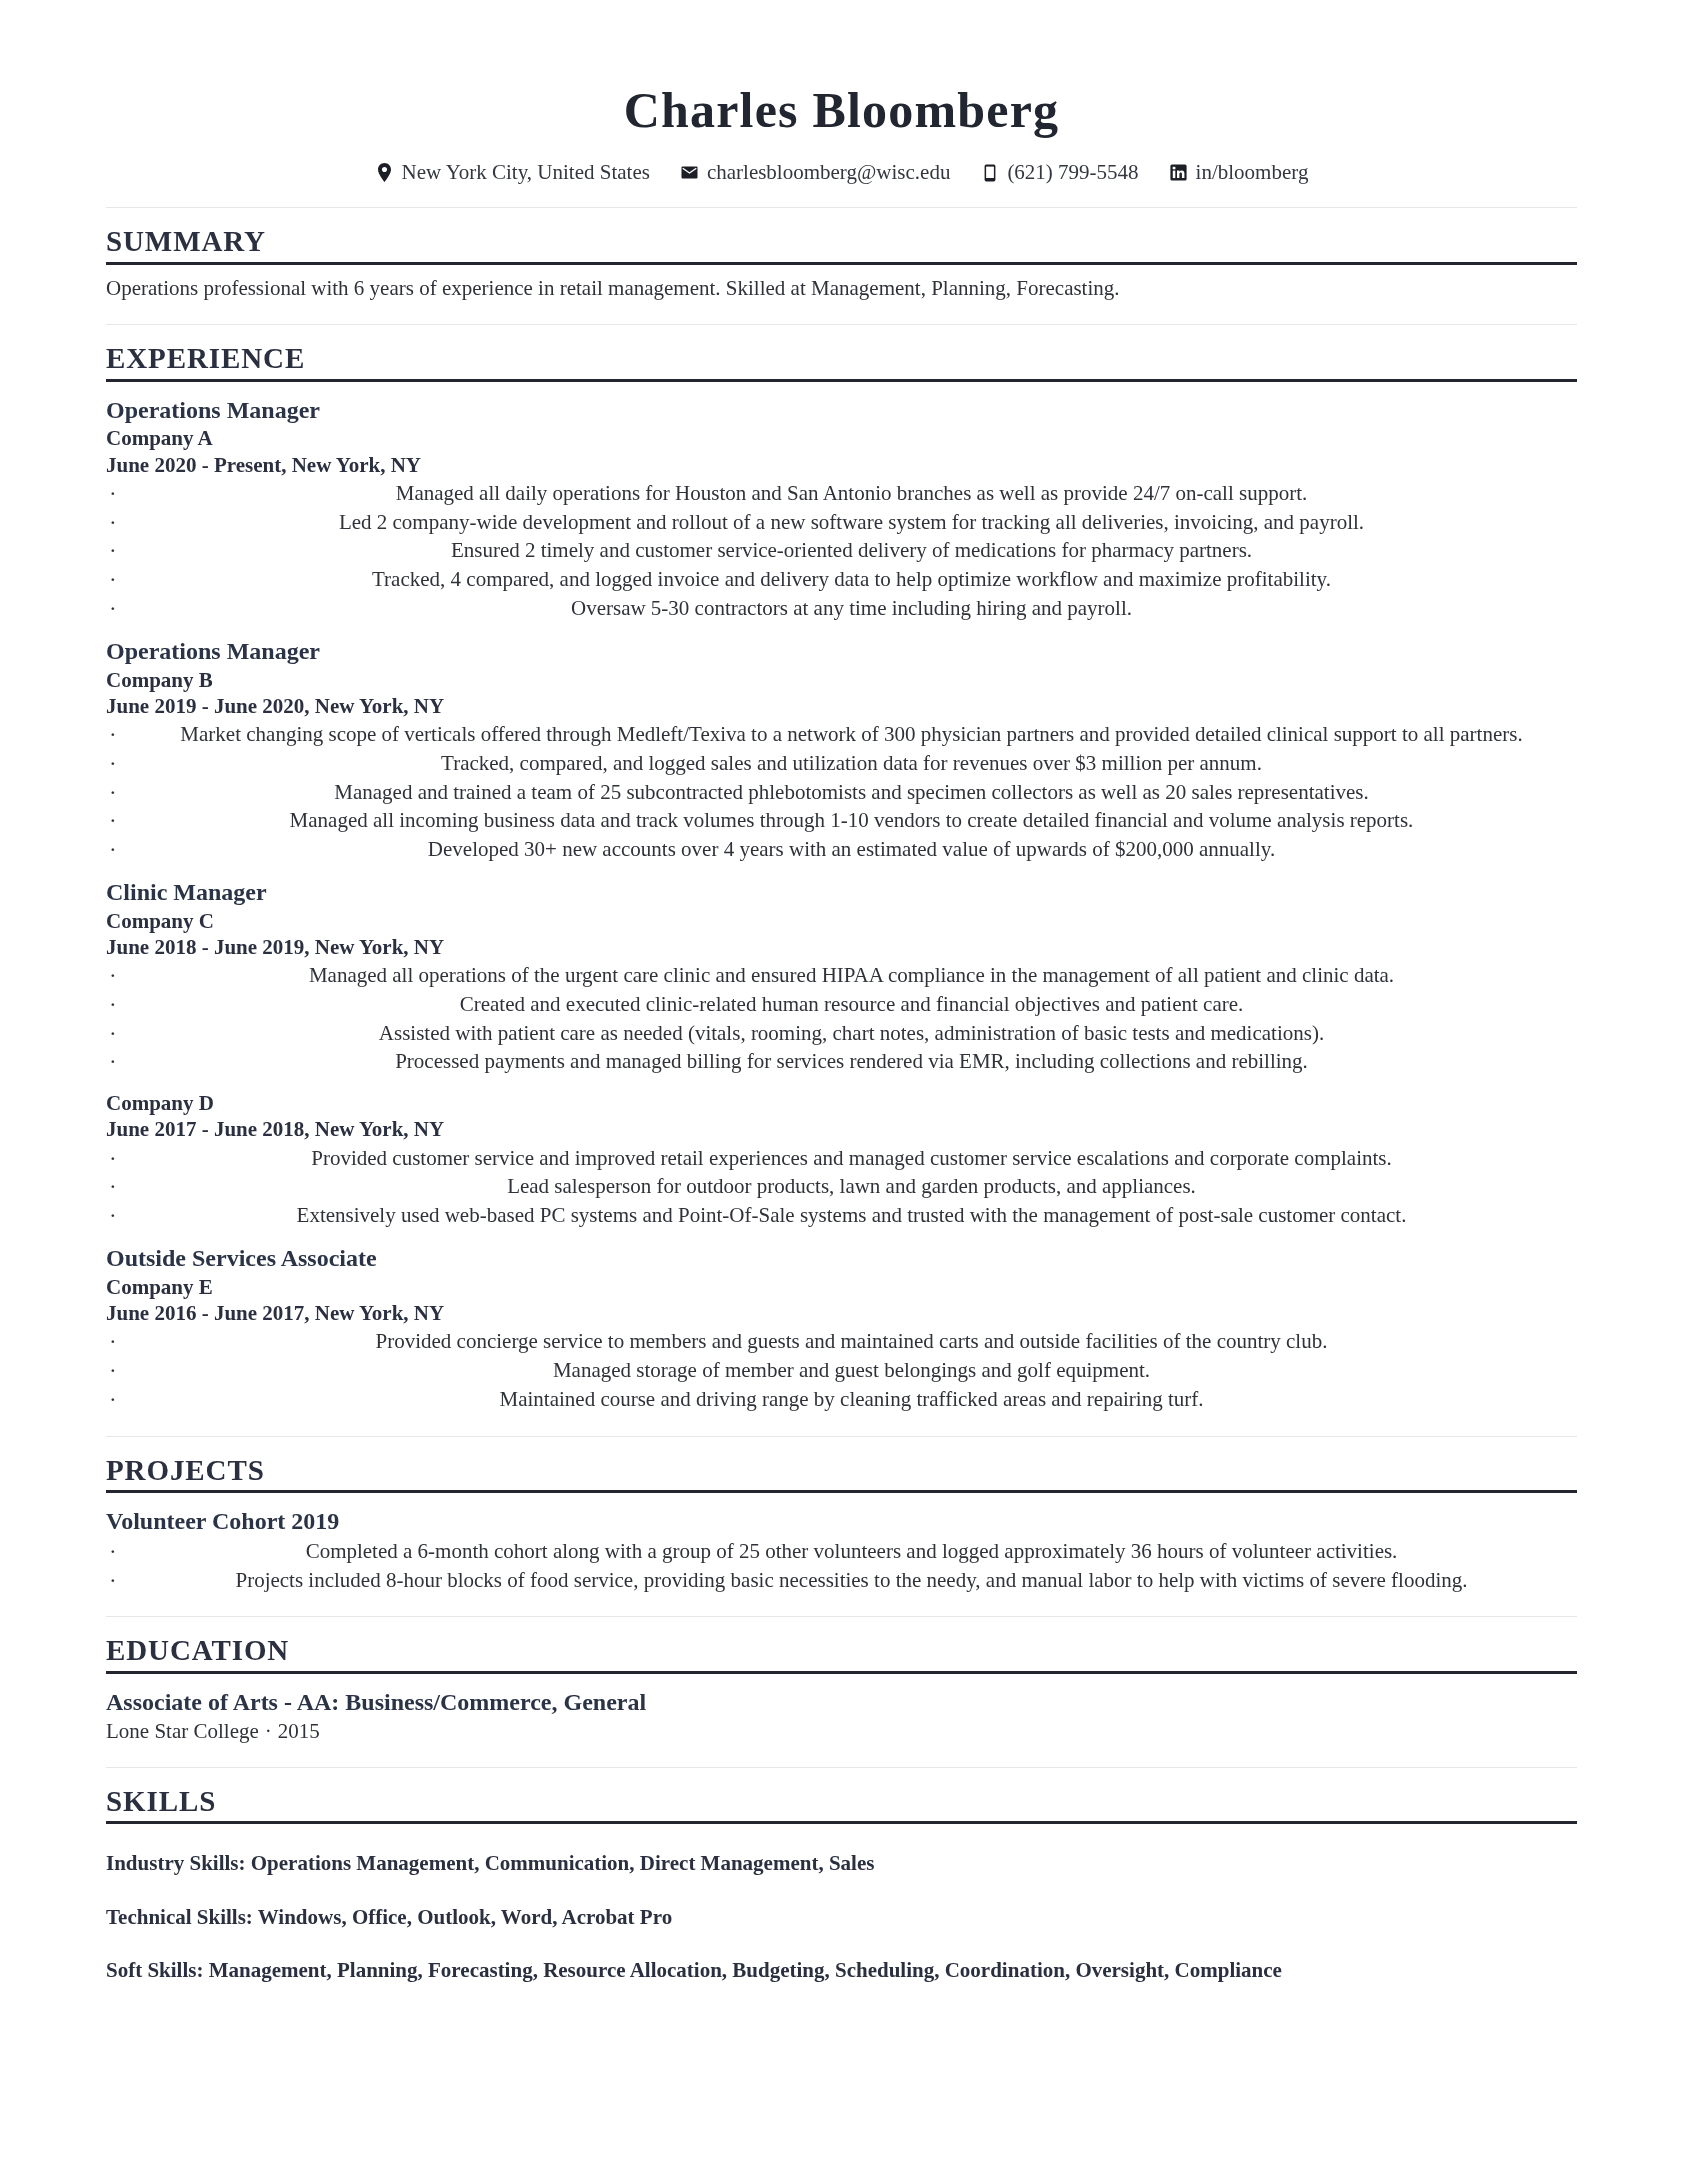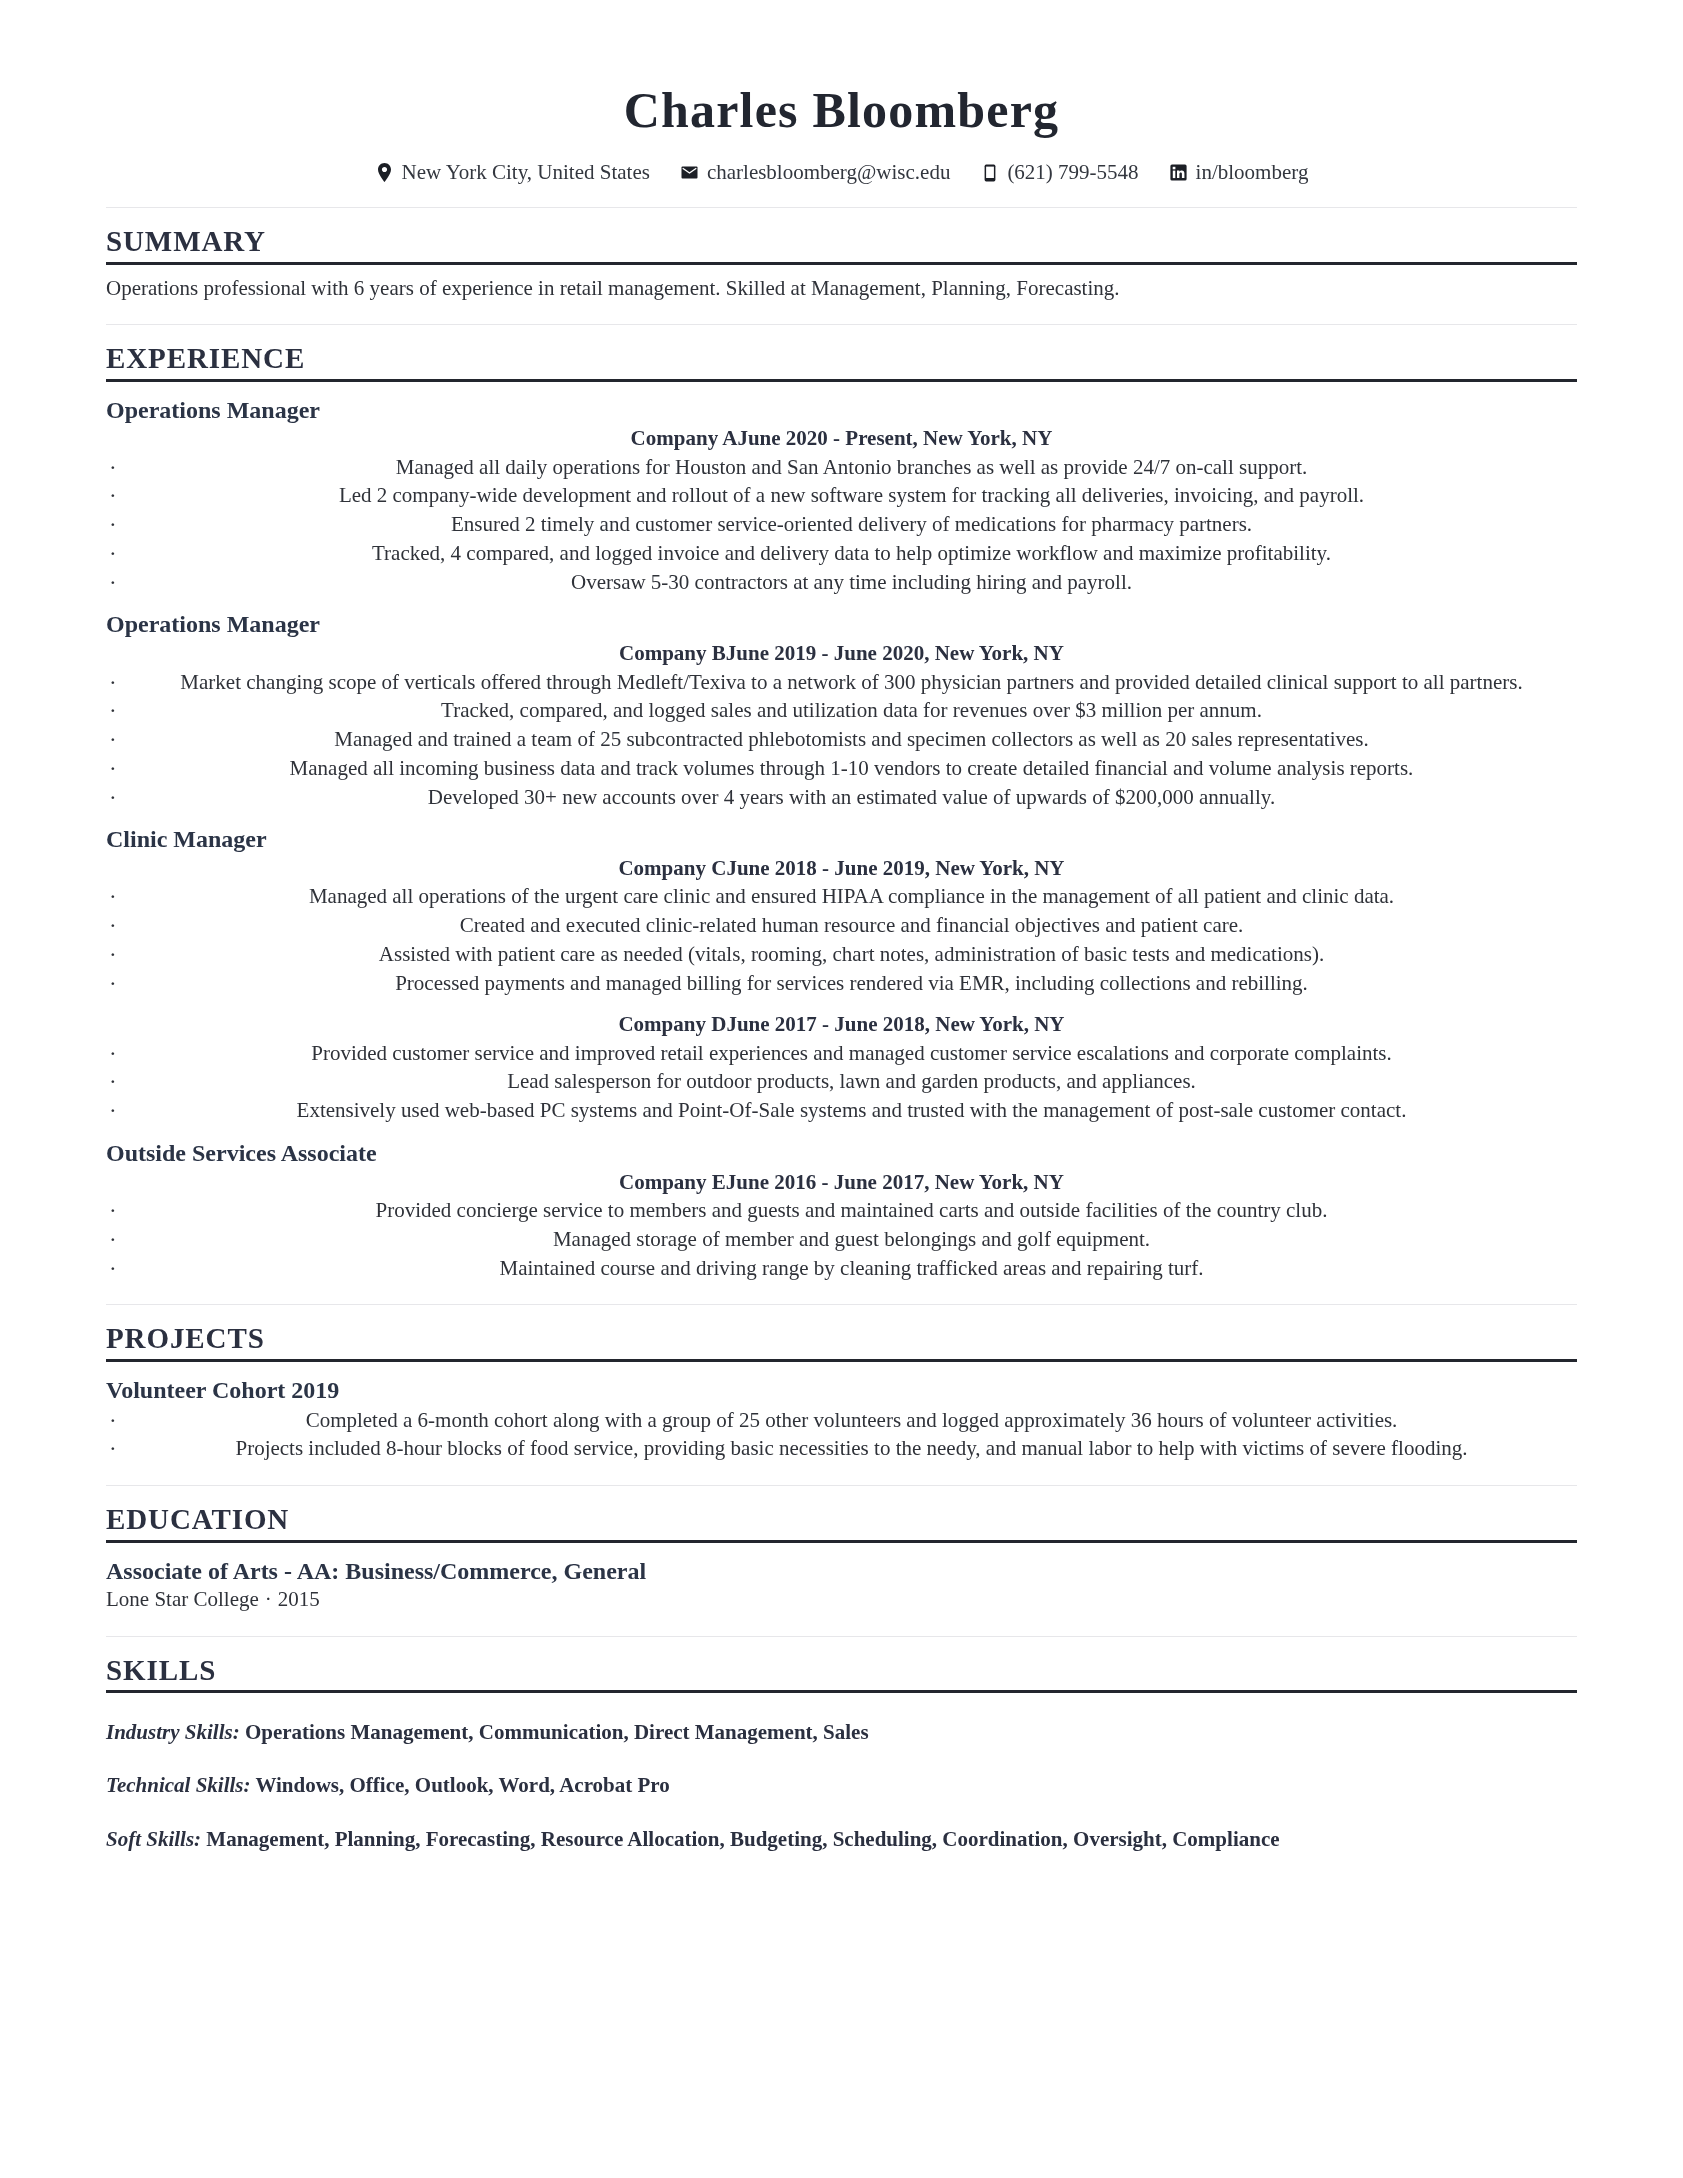--- a/index.html
+++ b/index.html
@@ -103,20 +103,21 @@
     margin-bottom: 1px;
   }
   .entry-meta {
     display: flex;
     justify-content: center;
     align-items: baseline;
     font-size: 21px;
     font-weight: bold;
     color: #2b3040;
     line-height: 1.25;
+    flex-direction: column;
   }
   .entry-org { text-align: left; }
   .entry-when { text-align: right; }
   .entry-sub {
     font-size: 21px;
     color: #2f3239;
     line-height: 1.3;
     margin-bottom: 1px;
   }
   .bullets {
@@ -145,21 +146,21 @@
 
   
   .skill-row {
     font-size: 21px;
     font-weight: bold;
     color: #2b3040;
     line-height: 1.3;
     margin-top: 26px;
   }
   .skill-row:first-child { margin-top: 12px; }
-  .skill-label { font-weight: bold; font-style: italic; }
+  .skill-label { font-weight: bold; }
   .skill-values { font-weight: bold; }
   .sep-dot { padding: 0 6px; }
 </style>
 </head>
 <body>
 
 <div class="page">
 
   <div class="header">
     <h1 class="full-name">Charles Bloomberg</h1>

